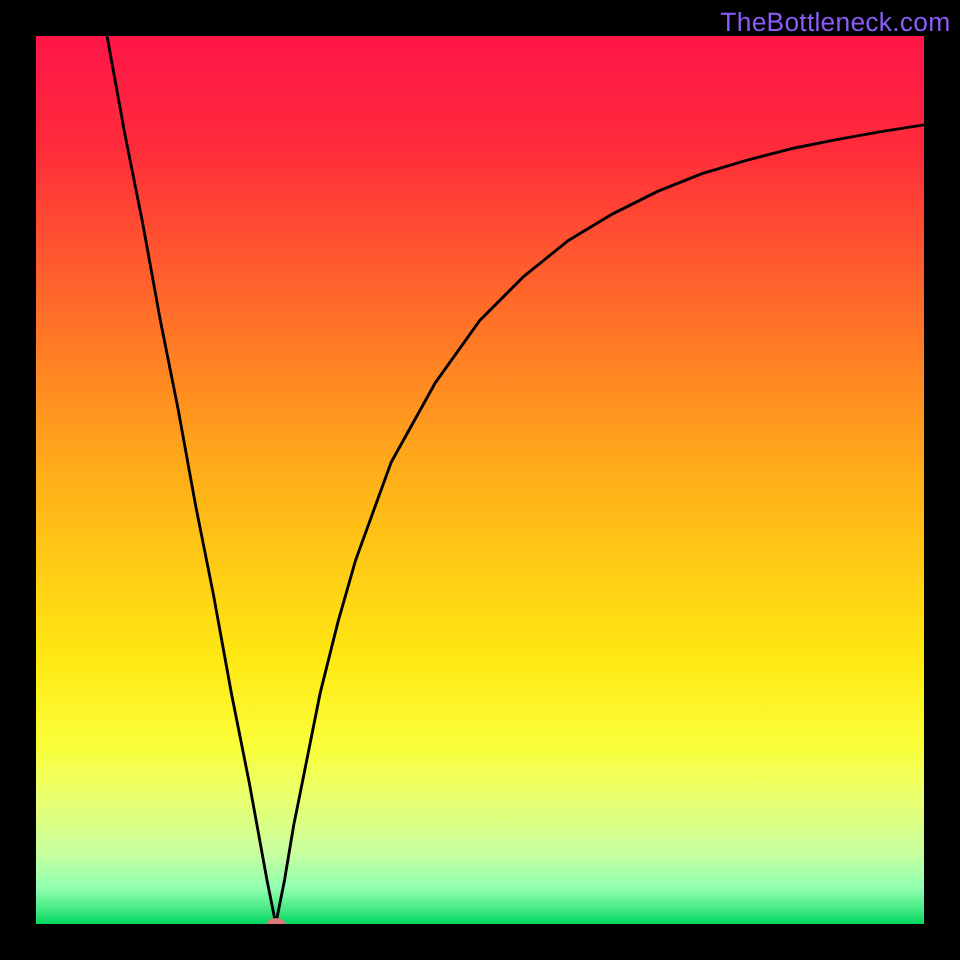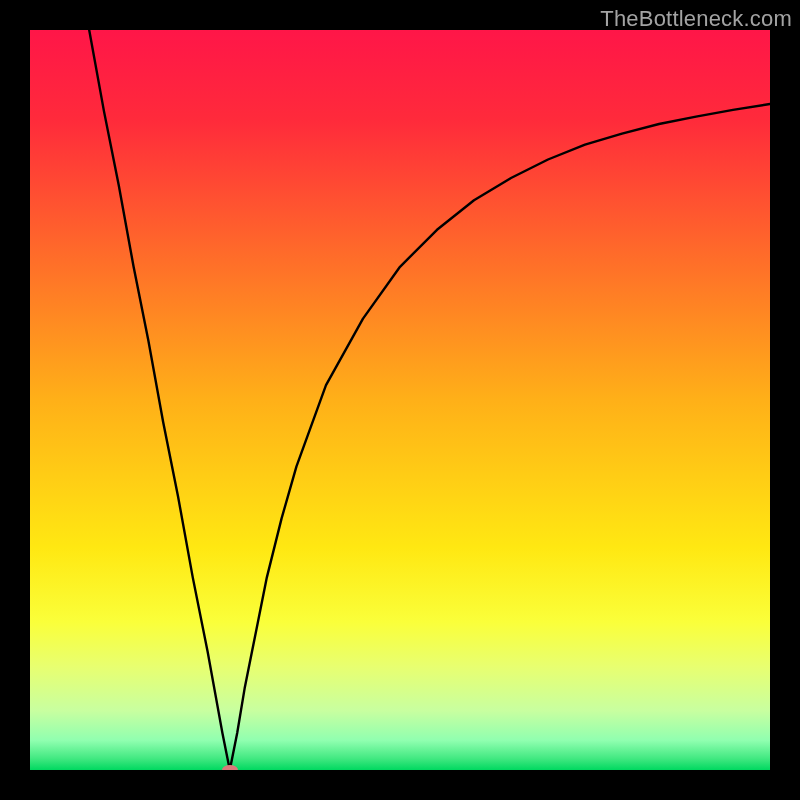--- a/index.html
+++ b/index.html
@@ -47,21 +47,21 @@
     height: 10px;
     border-radius: 50%;
     transform: translate(-50%, -50%);
   }
   .watermark {
     position: absolute;
     top: 6px;
     right: 8px;
     font-family: Arial, Helvetica, sans-serif;
     font-size: 22px;
-    color: #a3a3a3;
+    color: #8b5cf6;
     font-weight: 400;
     letter-spacing: 0.2px;
   }
 </style>
 </head>
 <body>
 
 <div class="frame">
 
   <div class="plot-area">

